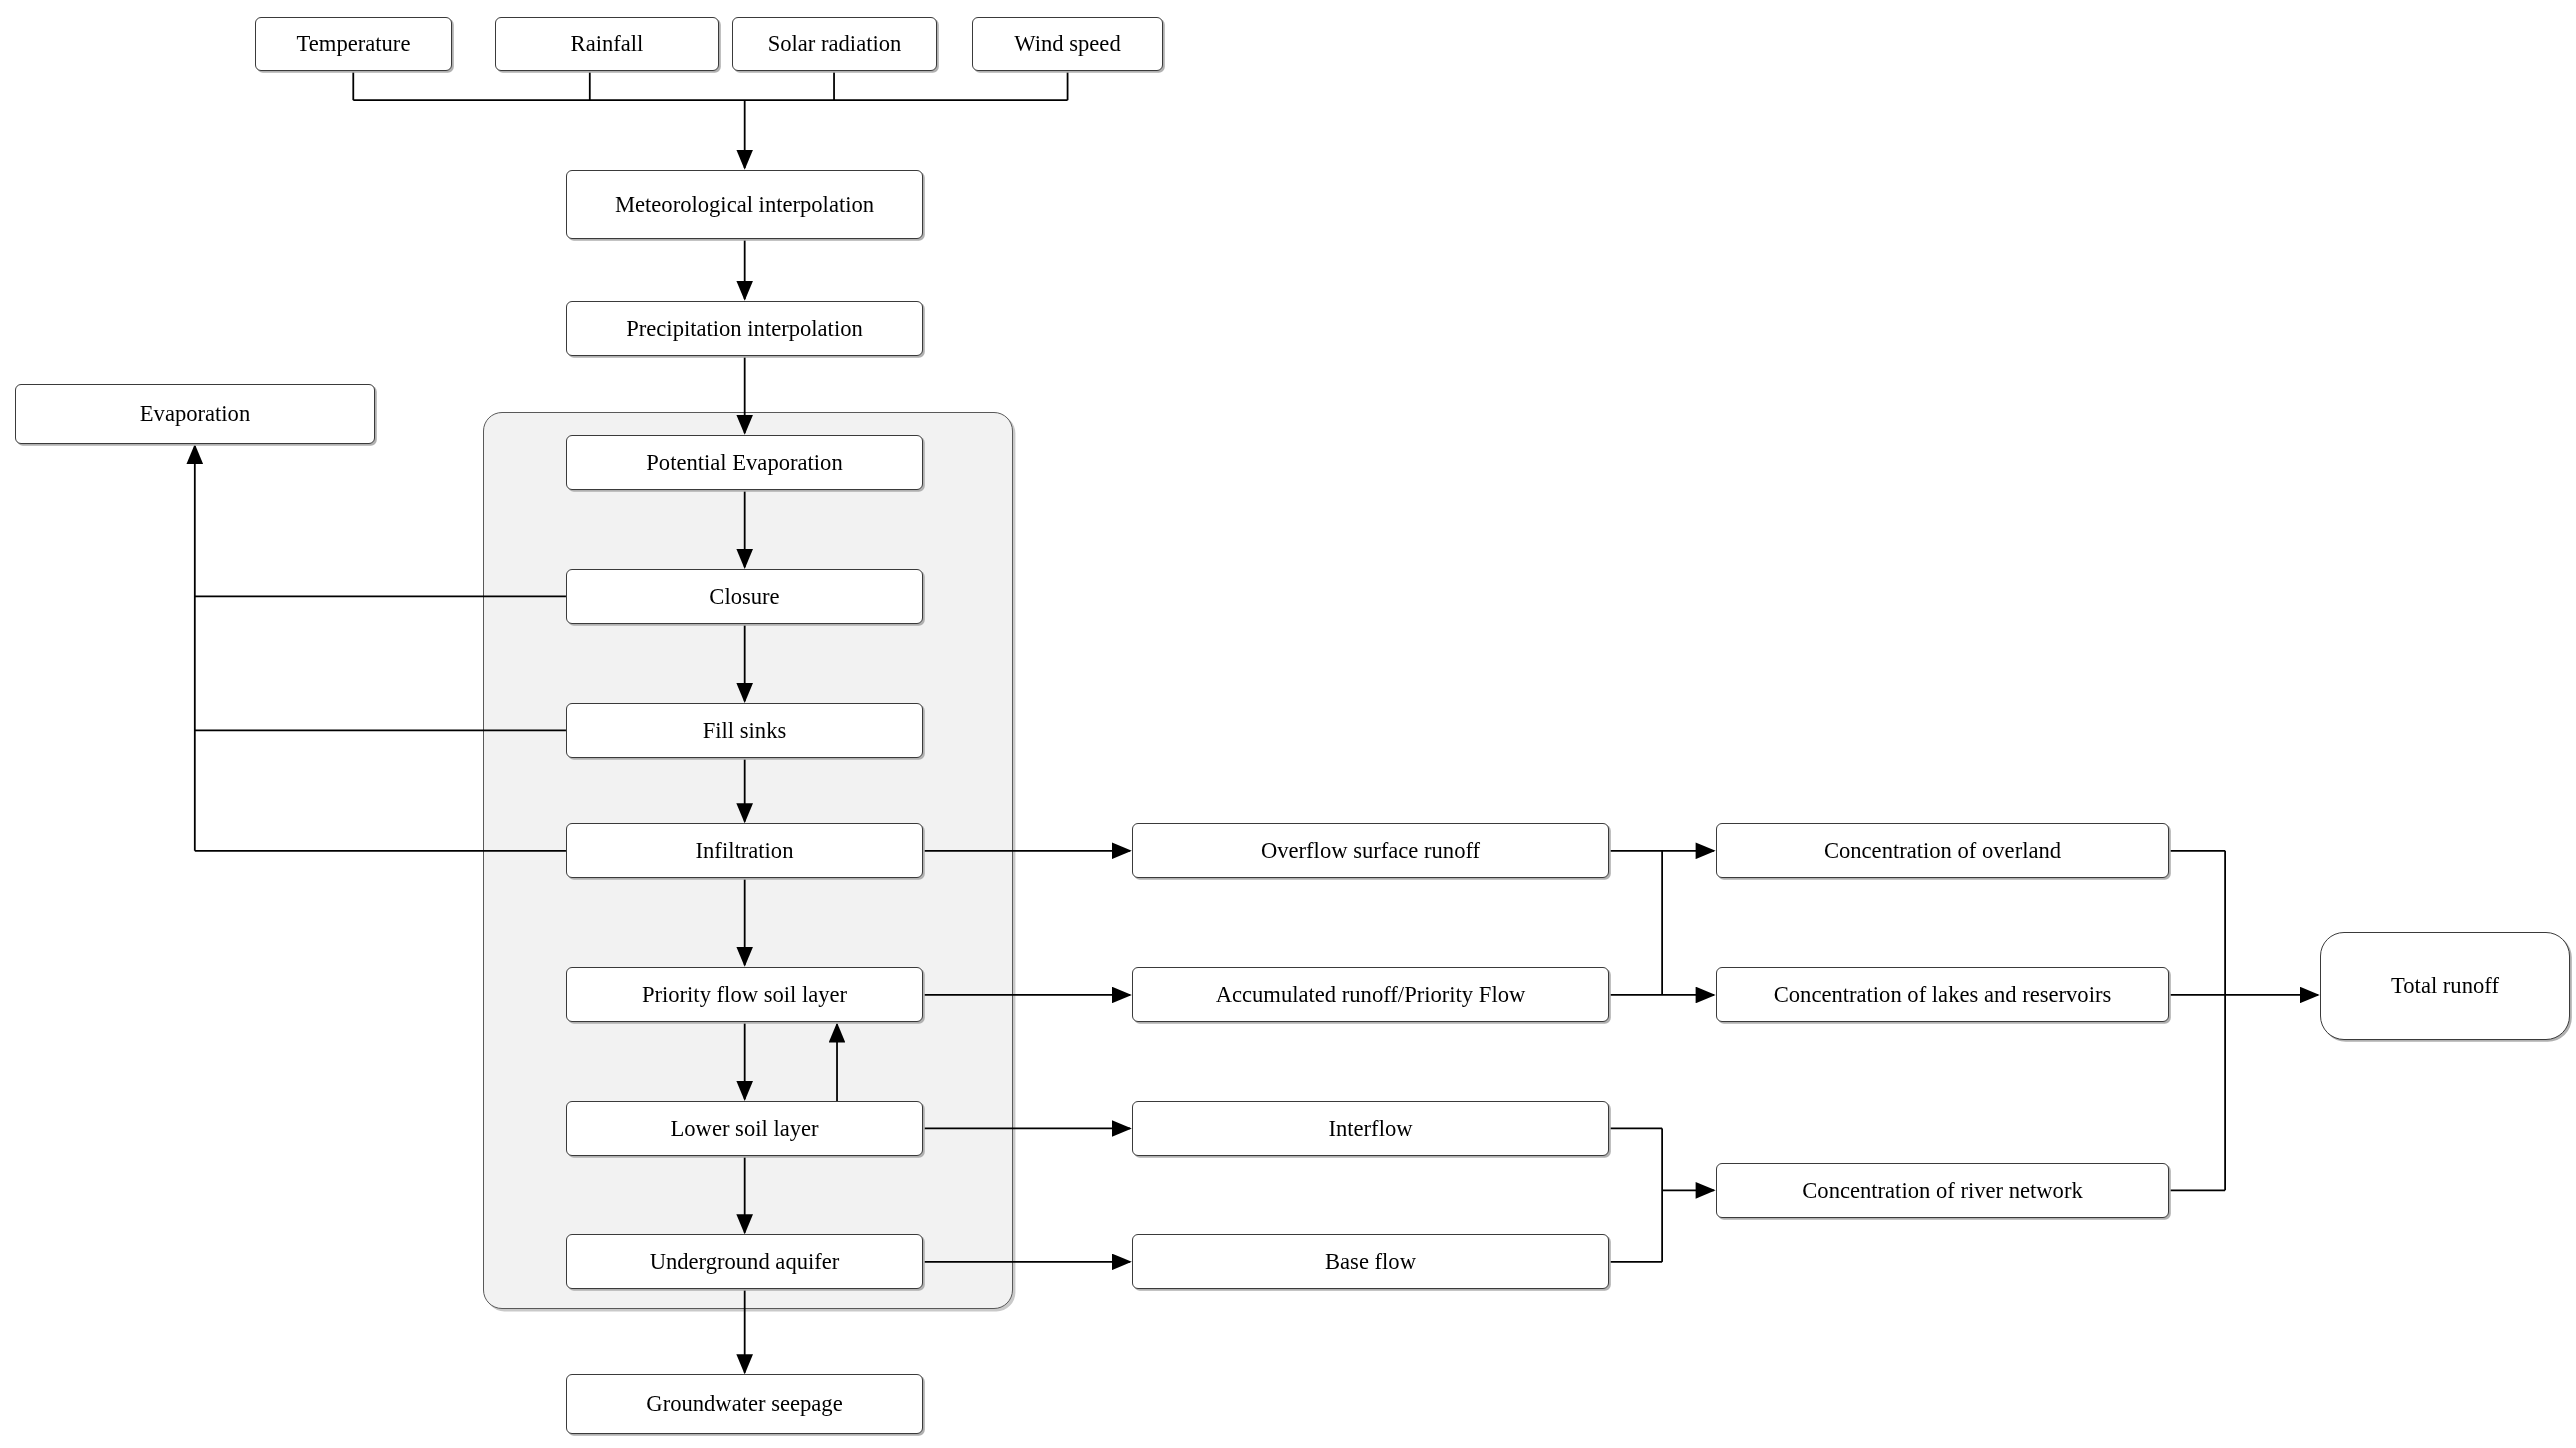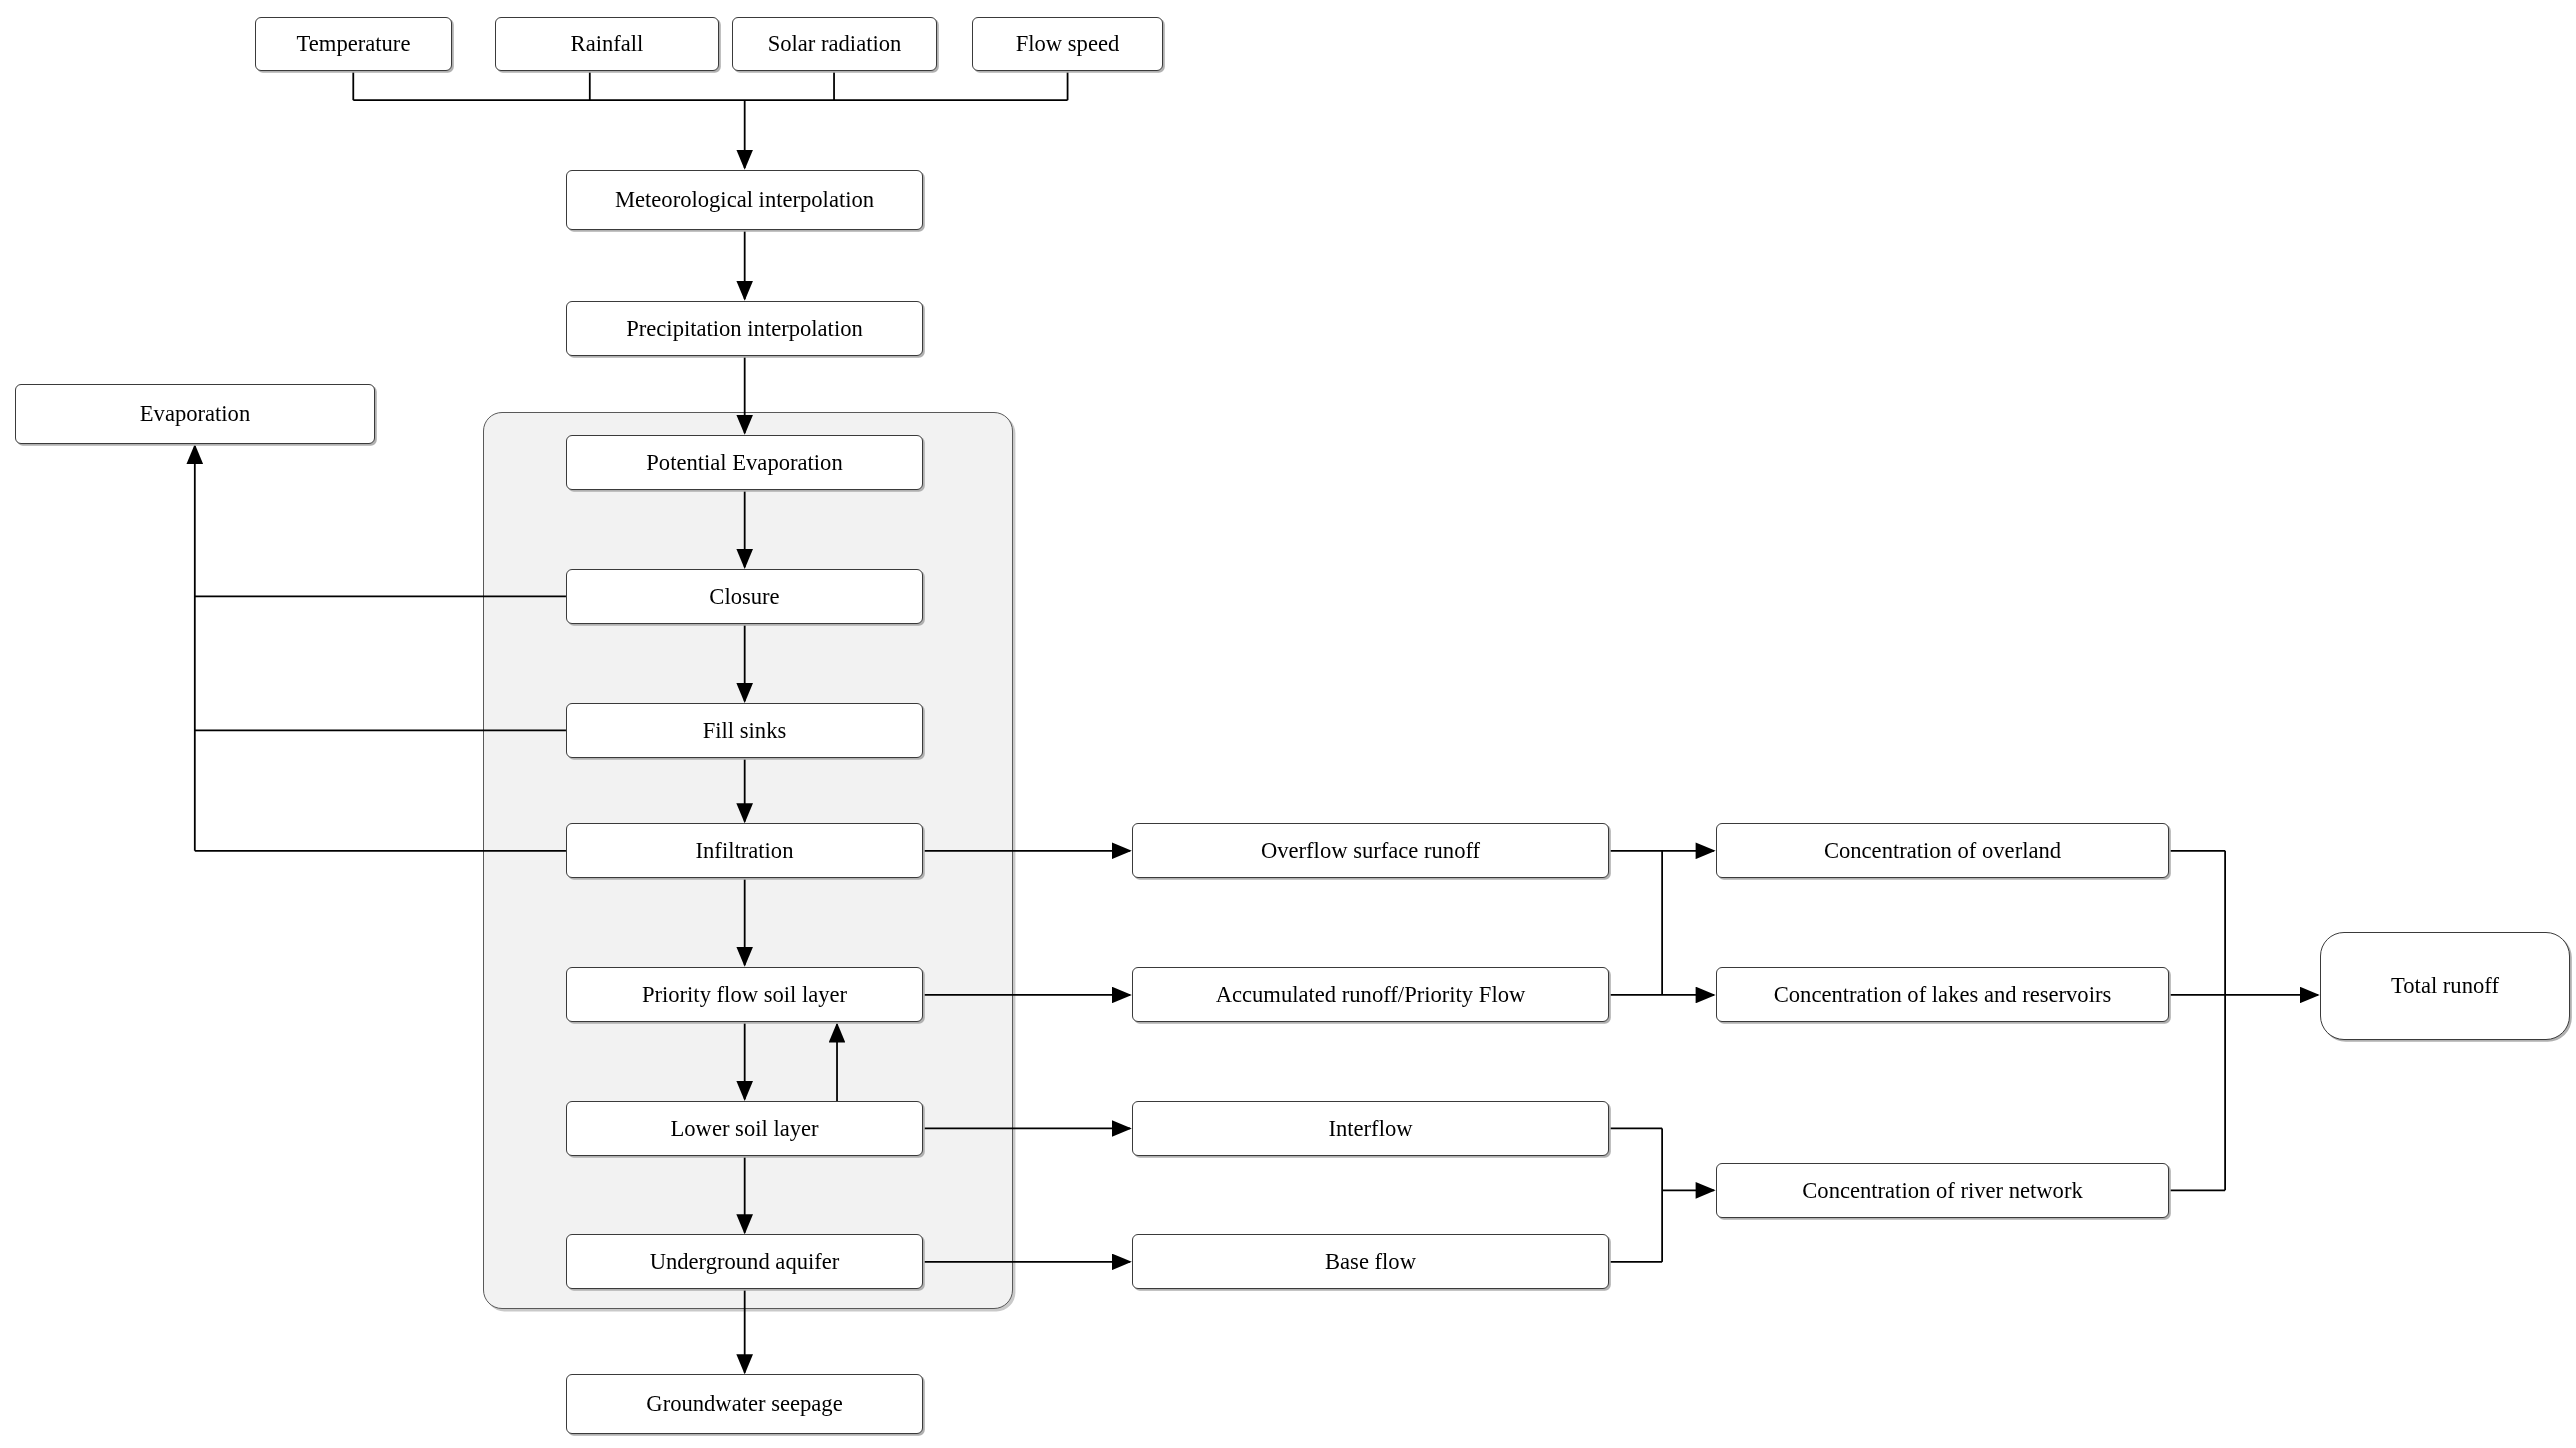--- a/index.html
+++ b/index.html
@@ -91,24 +91,24 @@
   <div class="node" style="left:255px;top:16.7px;width:197px;height:54px">
     <span class="lbl">Temperature</span>
   </div>
   <div class="node" style="left:495px;top:16.7px;width:224px;height:54px">
     <span class="lbl">Rainfall</span>
   </div>
   <div class="node" style="left:732px;top:16.7px;width:205px;height:54px">
     <span class="lbl">Solar radiation</span>
   </div>
   <div class="node" style="left:972px;top:16.7px;width:191px;height:54px">
-    <span class="lbl">Flow speed</span>
+    <span class="lbl">Wind speed</span>
   </div>
 
-  <div class="node" style="left:566px;top:170px;width:357px;height:60px">
+  <div class="node" style="left:566px;top:170px;width:357px;height:69px">
     <span class="lbl">Meteorological interpolation</span>
   </div>
   <div class="node" style="left:566px;top:301px;width:357px;height:55px">
     <span class="lbl">Precipitation interpolation</span>
   </div>
 
   <div class="node" style="left:15px;top:384px;width:360px;height:60px">
     <span class="lbl">Evaporation</span>
   </div>
 

